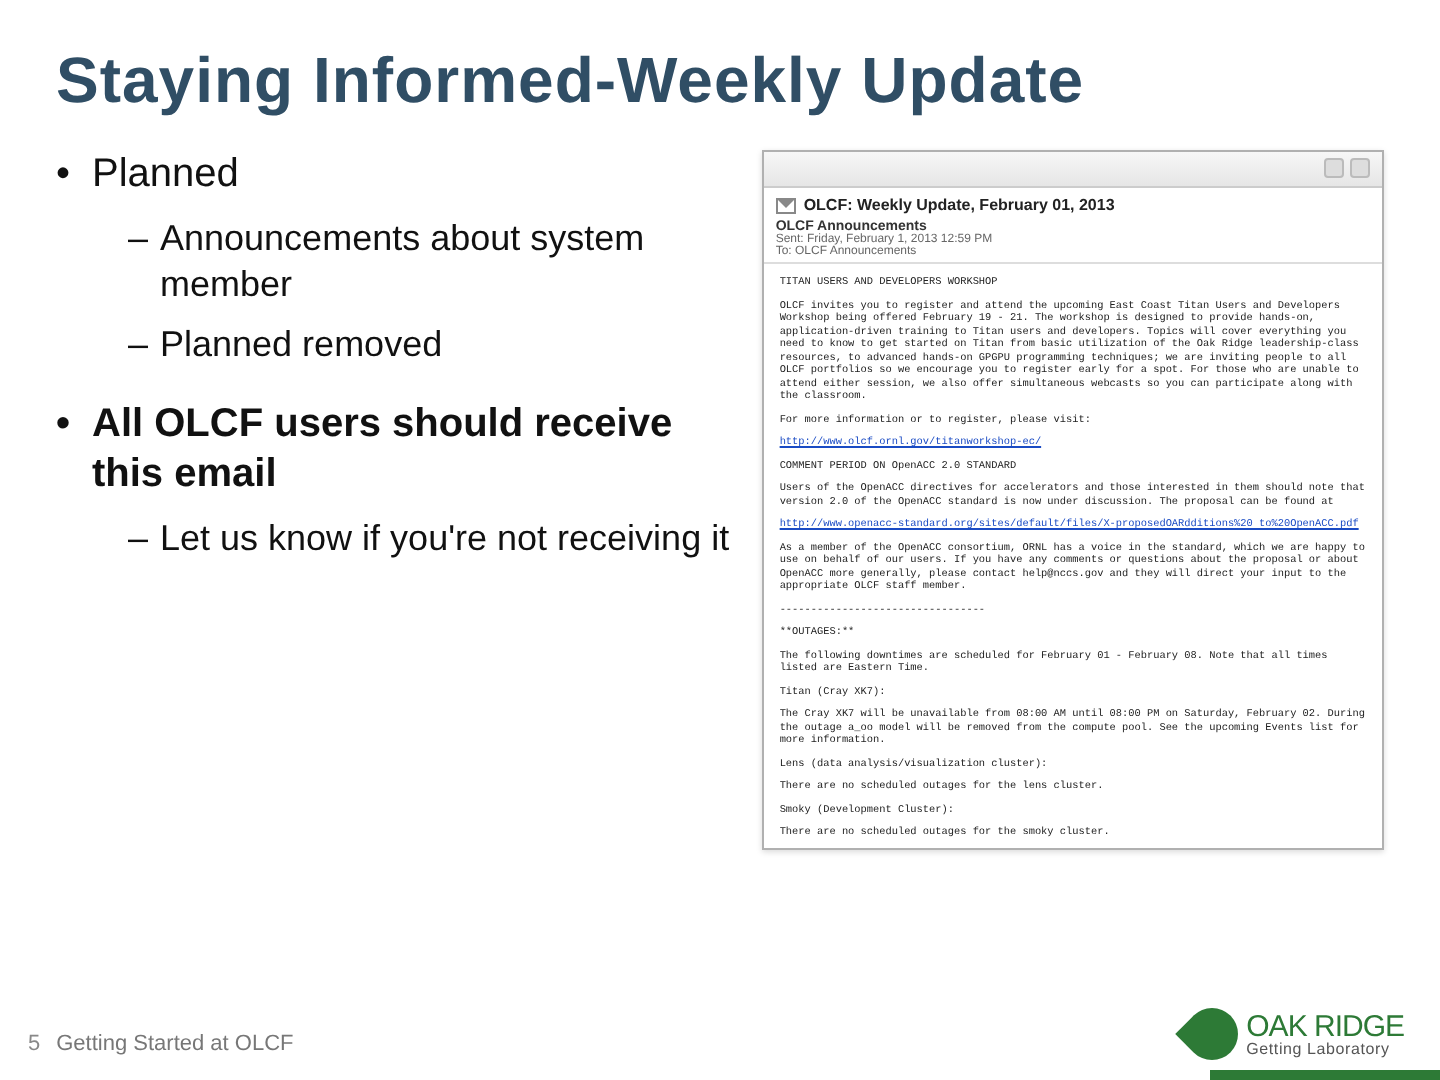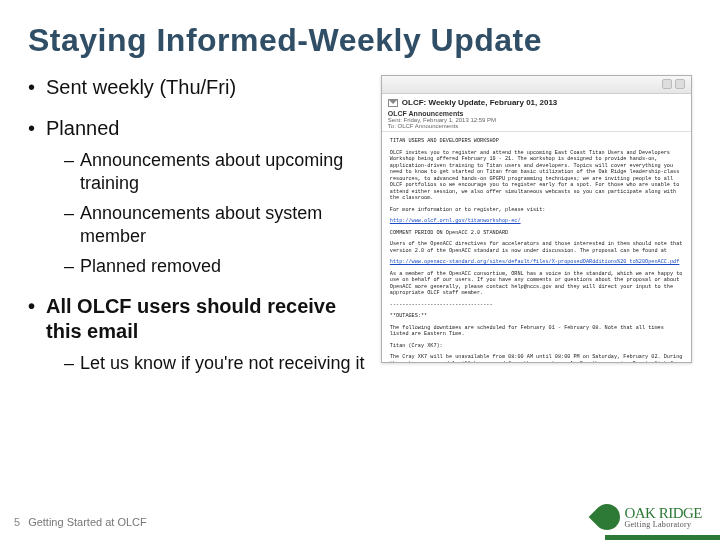--- a/index.html
+++ b/index.html
@@ -64,21 +64,21 @@
   }
   ul.level2 > li::before {
     content: "–";
     position: absolute;
     left: 0;
     top: 0;
   }
   .bold { font-weight: 700; }
   .screenshot {
     width: 315px;
-    height: 288px;
+    height: 350px;
     border: 1px solid #b0b0b0;
     background: #fff;
     font-size: 6px;
     color: #333;
     overflow: hidden;
     box-shadow: 0 1px 3px rgba(0,0,0,0.15);
   }
   .ss-toolbar {
     height: 18px;
     background: linear-gradient(#f7f7f7,#e6e6e6);
@@ -164,21 +164,21 @@
     width: 26px; height: 26px;
     border-radius: 50% 50% 50% 0;
     background: #2d7a36;
     transform: rotate(45deg);
     position: relative;
   }
   .logo .txt {
     font-size: 12px;
     line-height: 1;
     color: #2d7a36;
-    font-family: Liberation Serif, serif;
+    font-family: Liberation Sans, sans-serif;
   }
   .logo .txt .big {
     font-size: 15px;
     letter-spacing: -0.5px;
   }
   .logo .txt .small {
     font-size: 8px;
     color: #555;
     letter-spacing: 0.3px;
   }
@@ -195,25 +195,23 @@
 <body>
 
 <div class="slide">
 
   <h1 class="title">Staying Informed-Weekly Update</h1>
 
   <div class="content">
 
     <div class="text-col">
       <ul class="level1">
-        <li><span>Sent weekly (Thu/Fri)</span></li>
         <li>
           <span>Planned</span>
           <ul class="level2">
-            <li><span>Announcements about upcoming training</span></li>
             <li><span>Announcements about system member</span></li>
             <li><span>Planned removed</span></li>
           </ul>
         </li>
         <li class="bold">
           <span>All OLCF users should receive this email</span>
           <ul class="level2" style="font-weight:400">
             <li><span>Let us know if you're not receiving it</span></li>
           </ul>
         </li>

